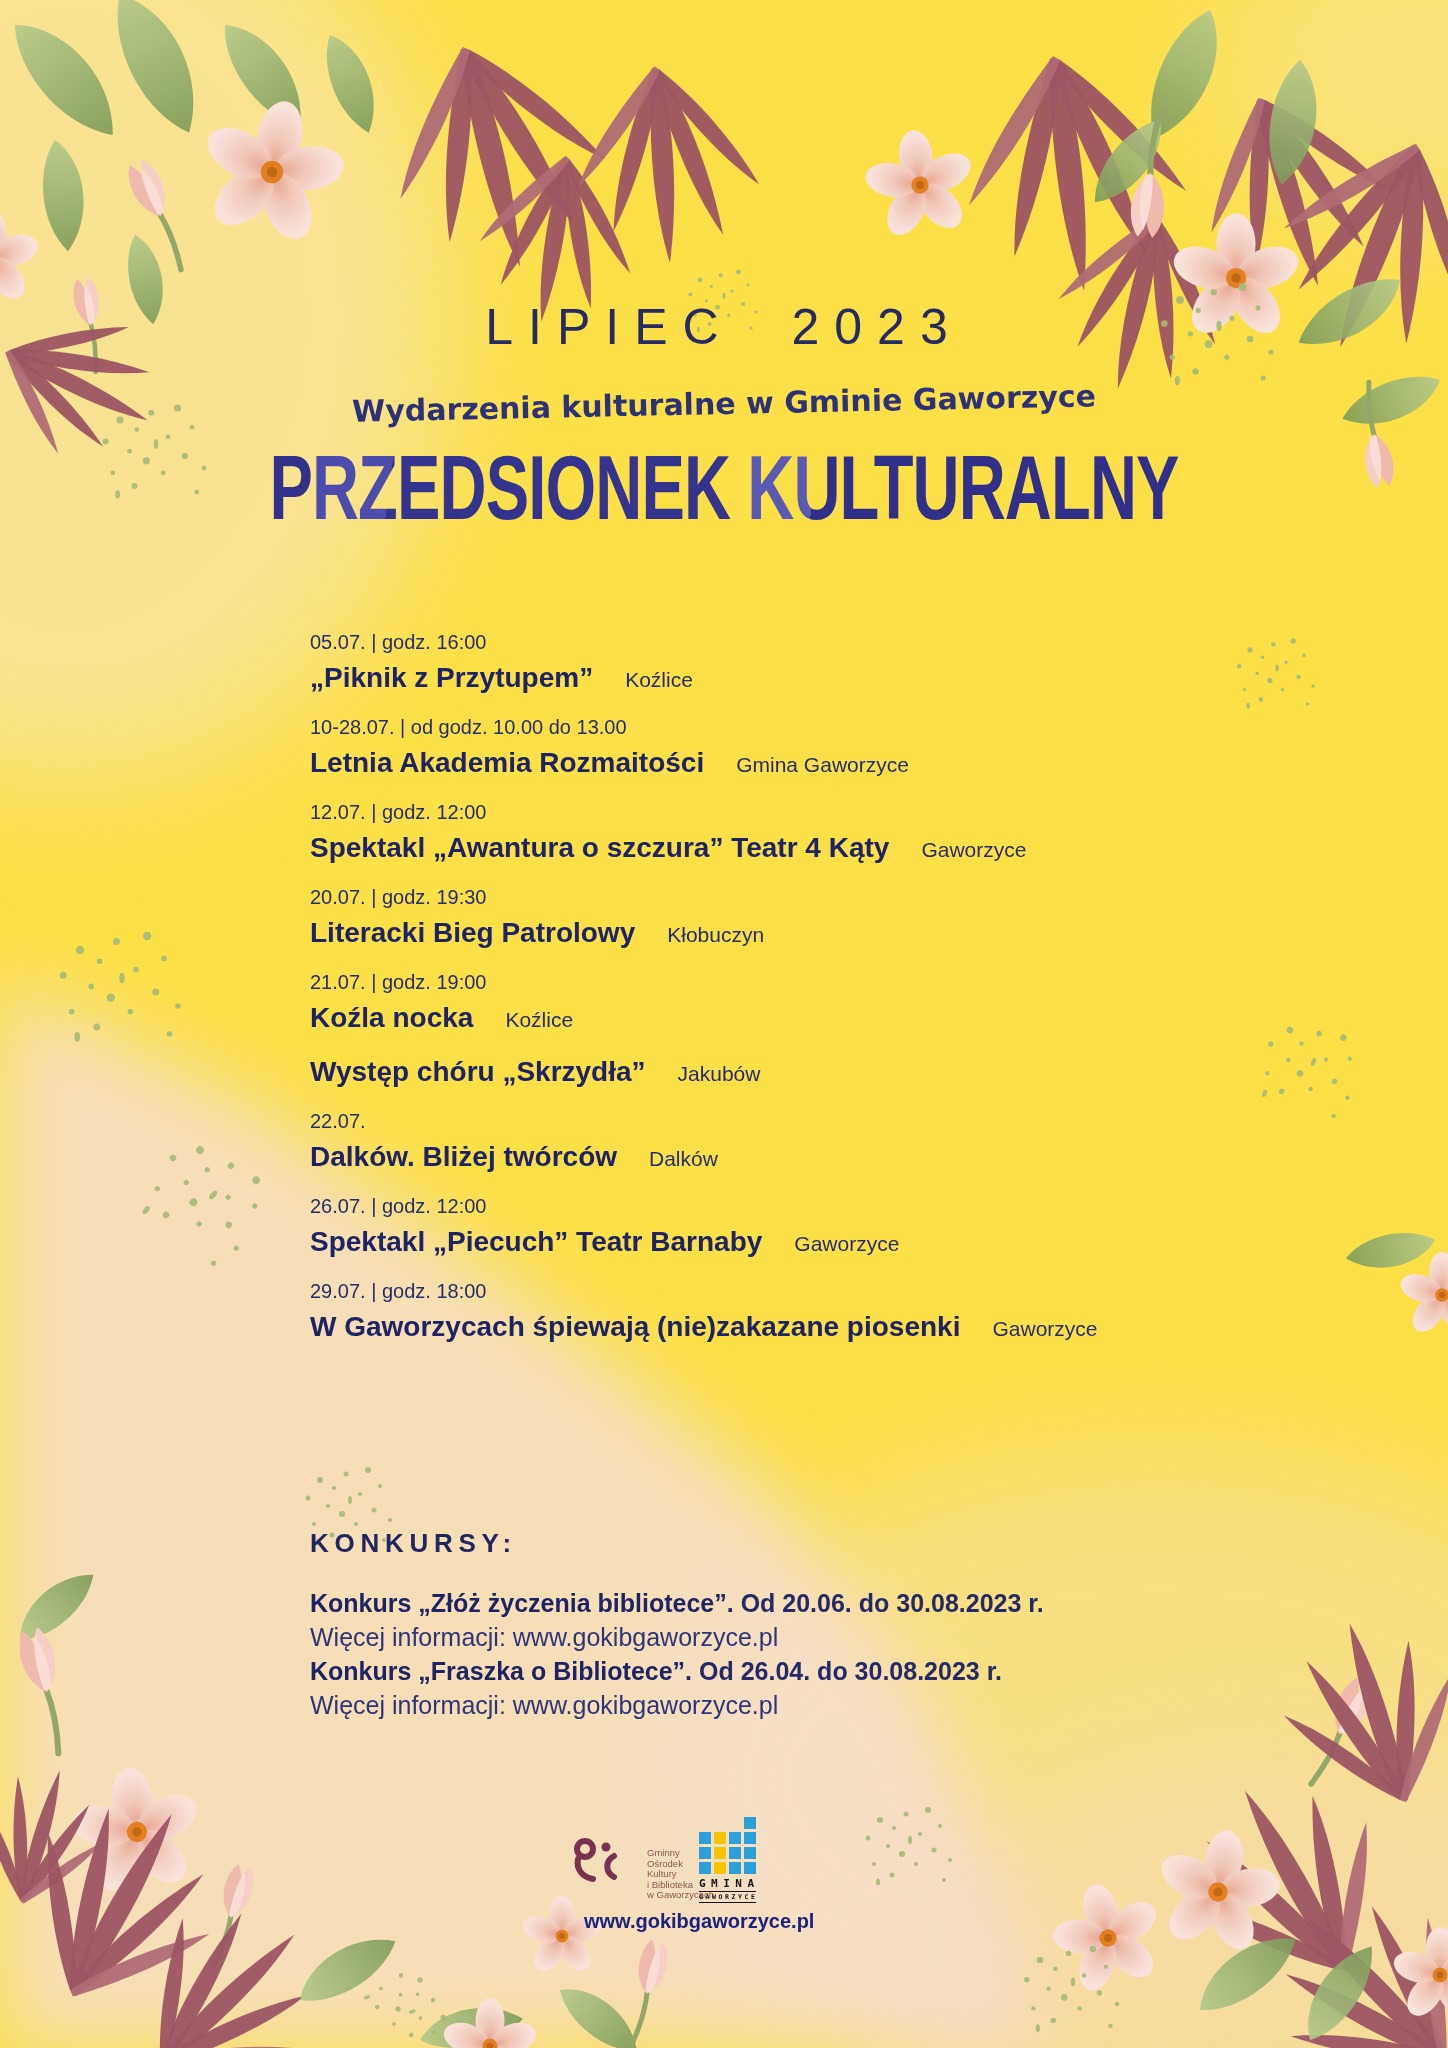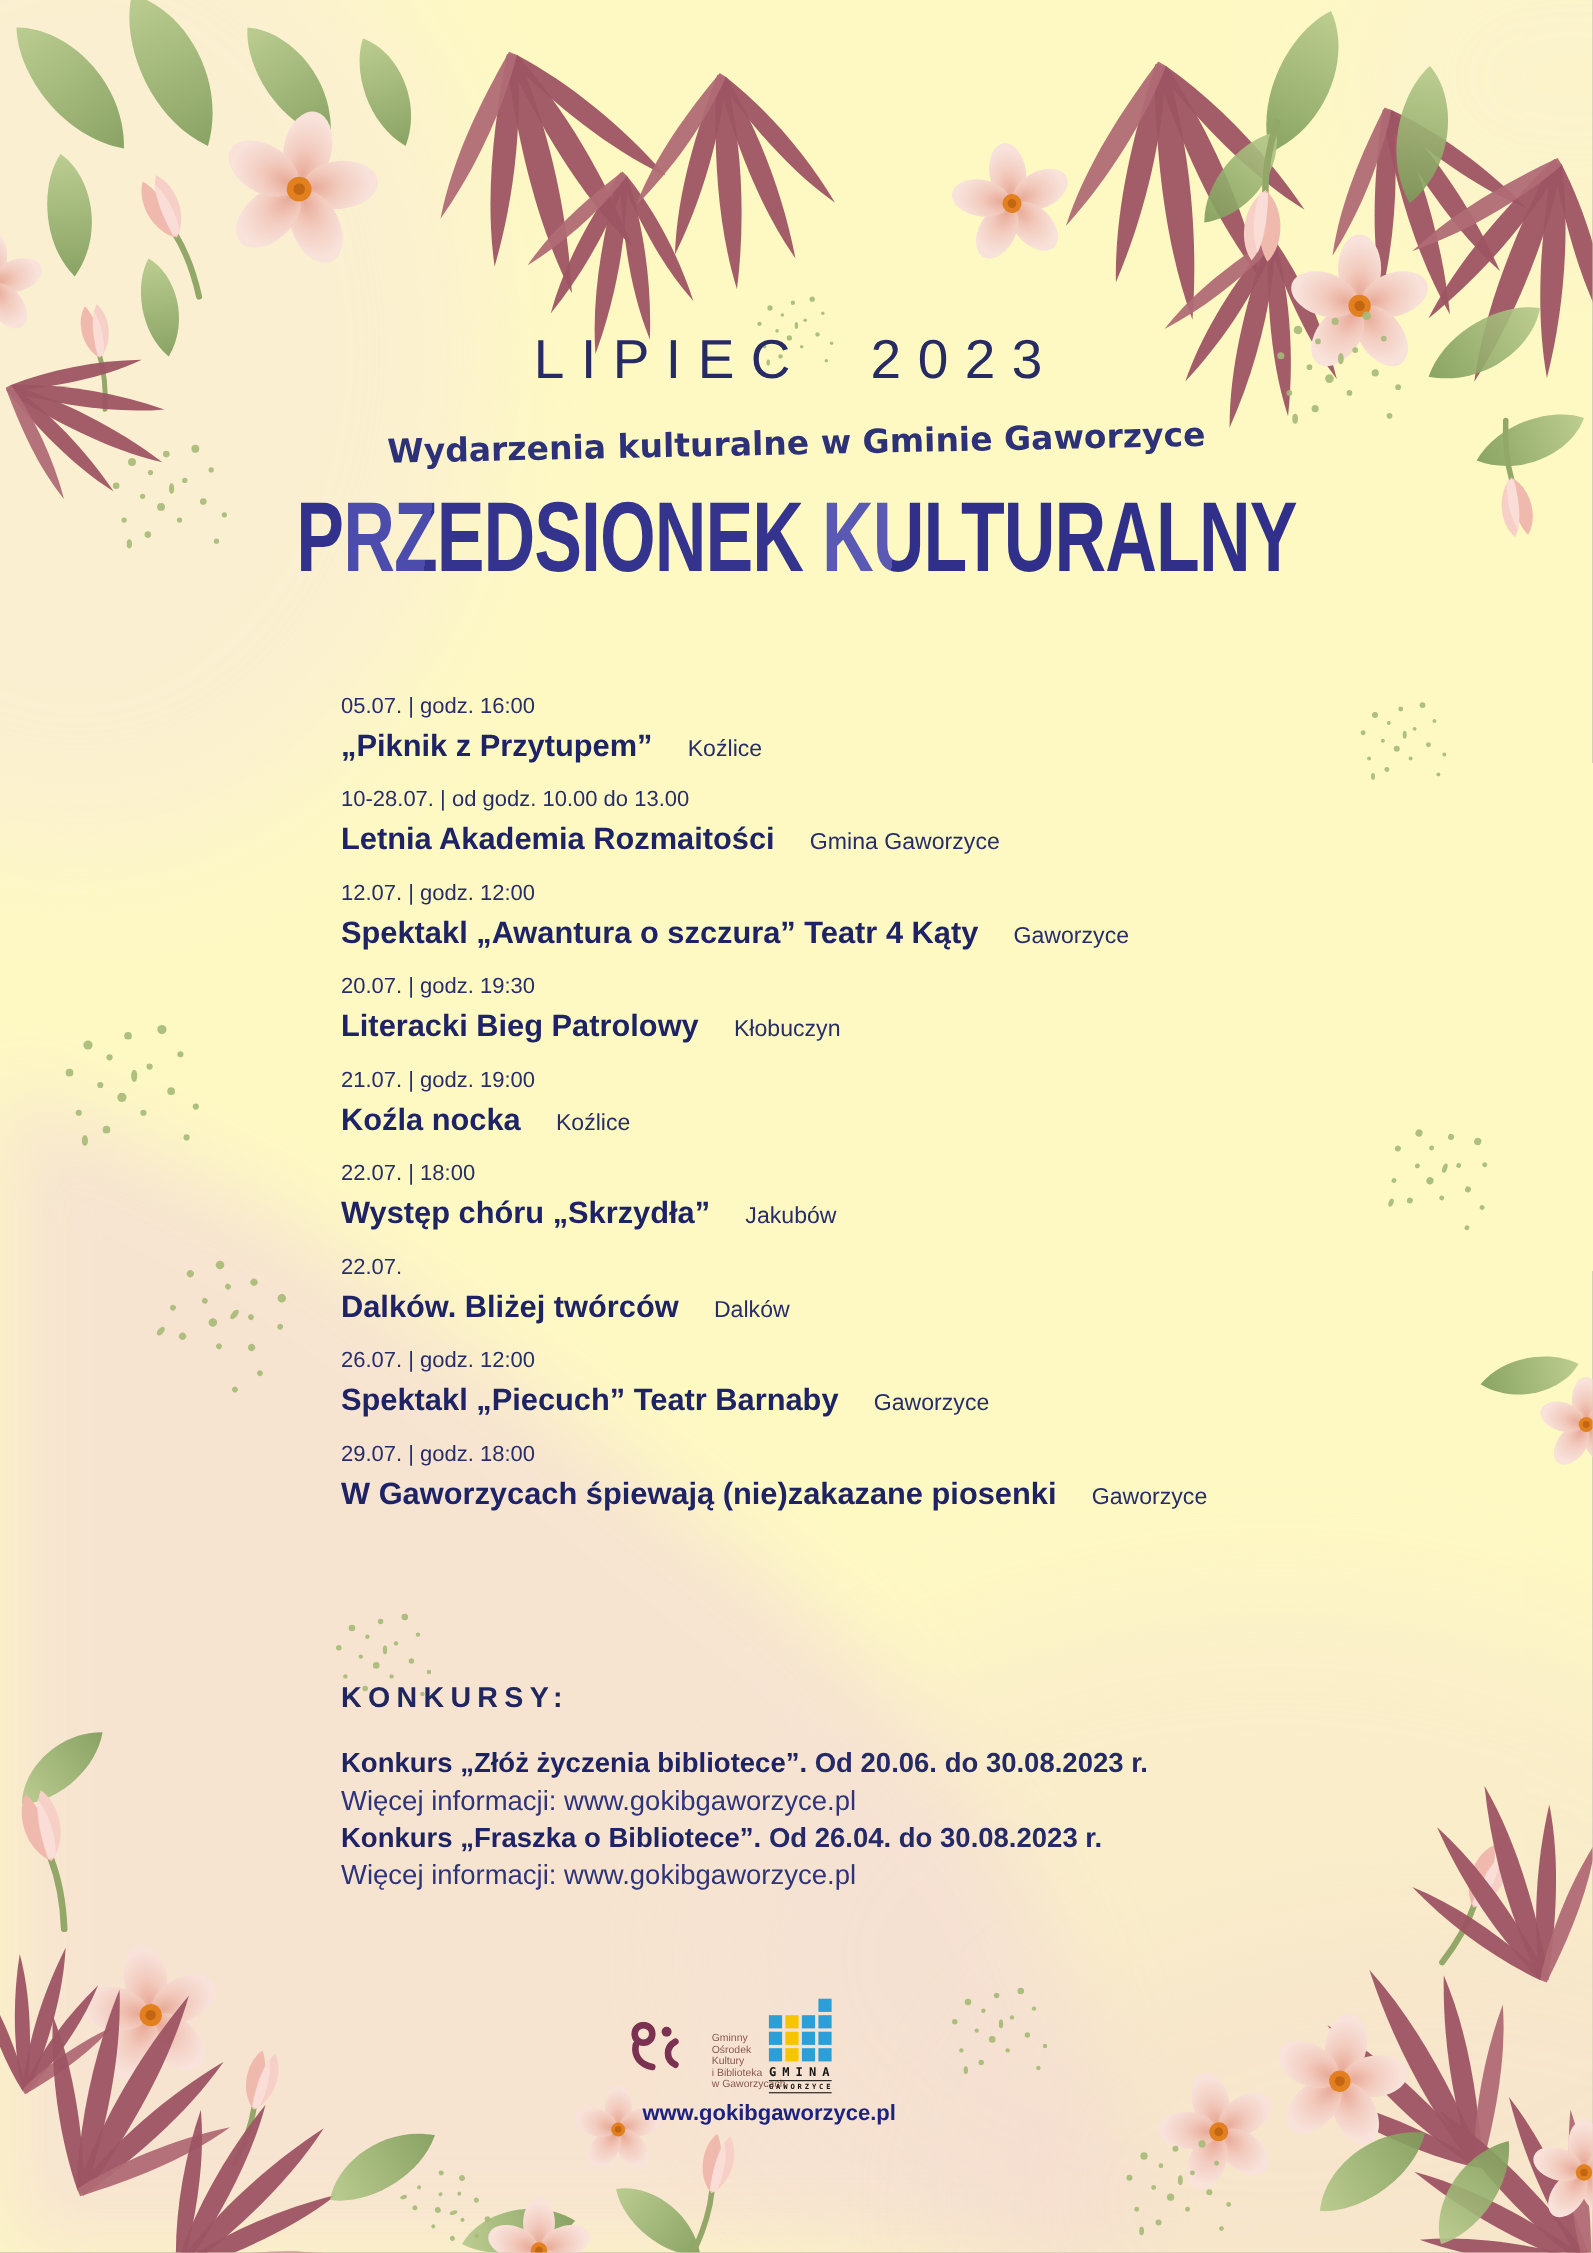--- a/index.html
+++ b/index.html
@@ -1,16 +1,16 @@
 <!DOCTYPE html>
 <html><head>
 <meta charset="utf-8">
 <style>
   html,body{margin:0;padding:0;background:#888;}
-  .page{position:relative;width:1448px;height:2048px;background:#fef9c3;overflow:hidden;
+  .page{position:relative;width:1448px;height:2048px;background:#fde047;overflow:hidden;
         font-family:"Liberation Sans",sans-serif;}
   .layer{position:absolute;inset:0;width:1448px;height:2048px;pointer-events:none;}
   .content{position:absolute;inset:0;z-index:3;}
 
   .month-title{position:absolute;top:298px;left:0;width:100%;text-align:center;
     font-size:50px;font-weight:400;letter-spacing:0.30em;color:#262b63;white-space:pre;}
   .subtitle{position:absolute;top:386px;left:0;width:100%;text-align:center;
     font-family:"DejaVu Sans",sans-serif;font-size:30px;font-weight:700;color:#2c3178;
     transform:rotate(-1.2deg);}
   .headline{position:absolute;top:436px;left:0;width:100%;text-align:center;
@@ -224,21 +224,20 @@
       </div>
       <div class="event">
         <div class="event-date">20.07. | godz. 19:30</div>
         <div class="event-line"><span class="event-title">Literacki Bieg Patrolowy</span><span class="event-loc">Kłobuczyn</span></div>
       </div>
       <div class="event">
         <div class="event-date">21.07. | godz. 19:00</div>
         <div class="event-line"><span class="event-title">Koźla nocka</span><span class="event-loc">Koźlice</span></div>
       </div>
       <div class="event">
-        <div class="event-date">22.07. | 18:00</div>
         <div class="event-line"><span class="event-title">Występ chóru „Skrzydła”</span><span class="event-loc">Jakubów</span></div>
       </div>
       <div class="event">
         <div class="event-date">22.07.</div>
         <div class="event-line"><span class="event-title">Dalków. Bliżej twórców</span><span class="event-loc">Dalków</span></div>
       </div>
       <div class="event">
         <div class="event-date">26.07. | godz. 12:00</div>
         <div class="event-line"><span class="event-title">Spektakl „Piecuch” Teatr Barnaby</span><span class="event-loc">Gaworzyce</span></div>
       </div>

